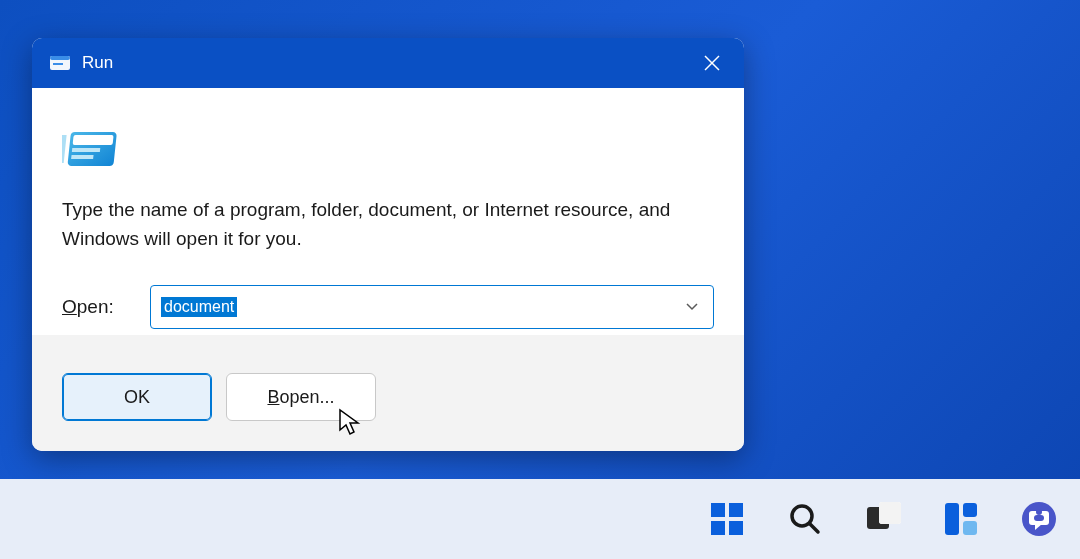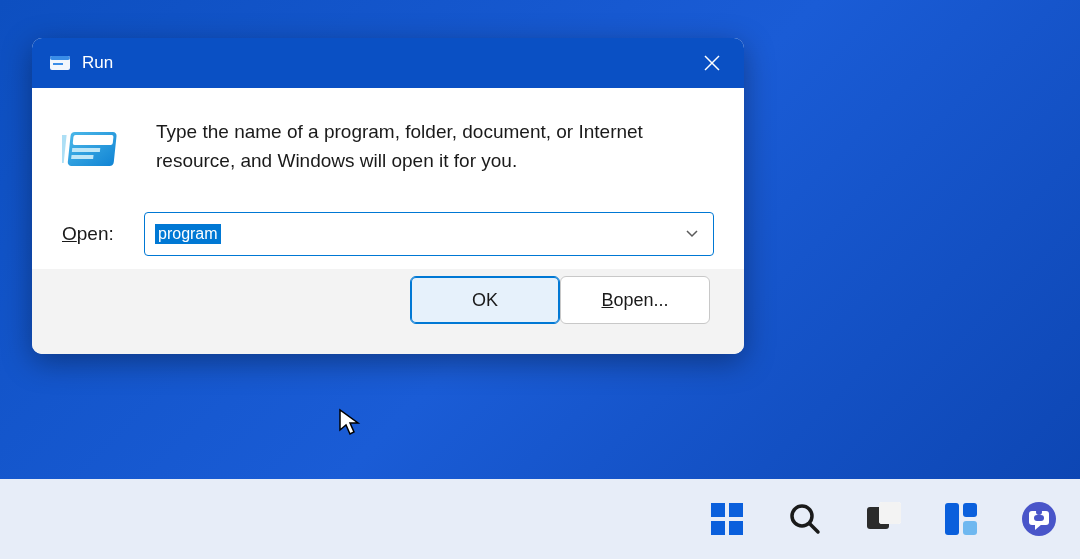--- a/index.html
+++ b/index.html
@@ -59,43 +59,44 @@
     }
 
     .dialog-body {
       padding: 30px 30px 30px 30px;
       background: linear-gradient(#ffffff 68%, #f3f3f3 68%);
     }
 
     .info-row {
       display: flex;
       align-items: flex-start;
-      gap: 36px;
+      gap: 16px;
       margin-bottom: 32px;
+      flex-direction: column;
     }
 
     .run-big-icon {
       width: 58px;
       height: 58px;
       flex-shrink: 0;
       margin-top: 4px;
     }
 
     .info-text {
       font-size: 19px;
       color: #1a1a1a;
       line-height: 1.5;
       padding-right: 20px;
     }
 
     .input-row {
       display: flex;
       align-items: center;
-      gap: 12px;
-      margin-bottom: 20px;
+      gap: 18px;
+      margin-bottom: 44px;
     }
 
     .open-label {
       font-size: 19px;
       color: #1a1a1a;
       min-width: 70px;
     }
     .open-label .ul { text-decoration: underline; }
 
     .combo {
@@ -119,21 +120,21 @@
     .combo-chevron {
       position: absolute;
       right: 14px;
       top: 50%;
       transform: translateY(-50%);
       color: #5a5a5a;
     }
 
     .button-row {
       display: flex;
-      justify-content: flex-end;
+      gap: 14px;
       padding-right: 4px;
     }
 
     .dlg-btn {
       width: 150px;
       height: 48px;
       border: 1px solid #c8c8c8;
       border-radius: 6px;
       background: #ffffff;
       font-size: 18px;
@@ -224,21 +225,21 @@
           <rect x="-2" y="16" width="8" height="22" fill="#4ab7e8"></rect>
           </g>
         </svg>
       </div>
       <div class="info-text">Type the name of a program, folder, document, or Internet resource, and Windows will open it for you.</div>
     </div>
 
     <div class="input-row">
       <div class="open-label"><span class="ul">O</span><span>pen:</span></div>
       <div class="combo">
-        <span class="combo-hl">program</span>
+        <span class="combo-hl">document</span>
         <span class="combo-chevron">
           <svg width="14" height="10" viewBox="0 0 14 10">
             <polyline points="2,2 7,7 12,2" fill="none" stroke="#5a5a5a" stroke-width="1.5"></polyline>
           </svg>
         </span>
       </div>
     </div>
 
     <div class="button-row">
       <button class="dlg-btn primary">OK</button>

